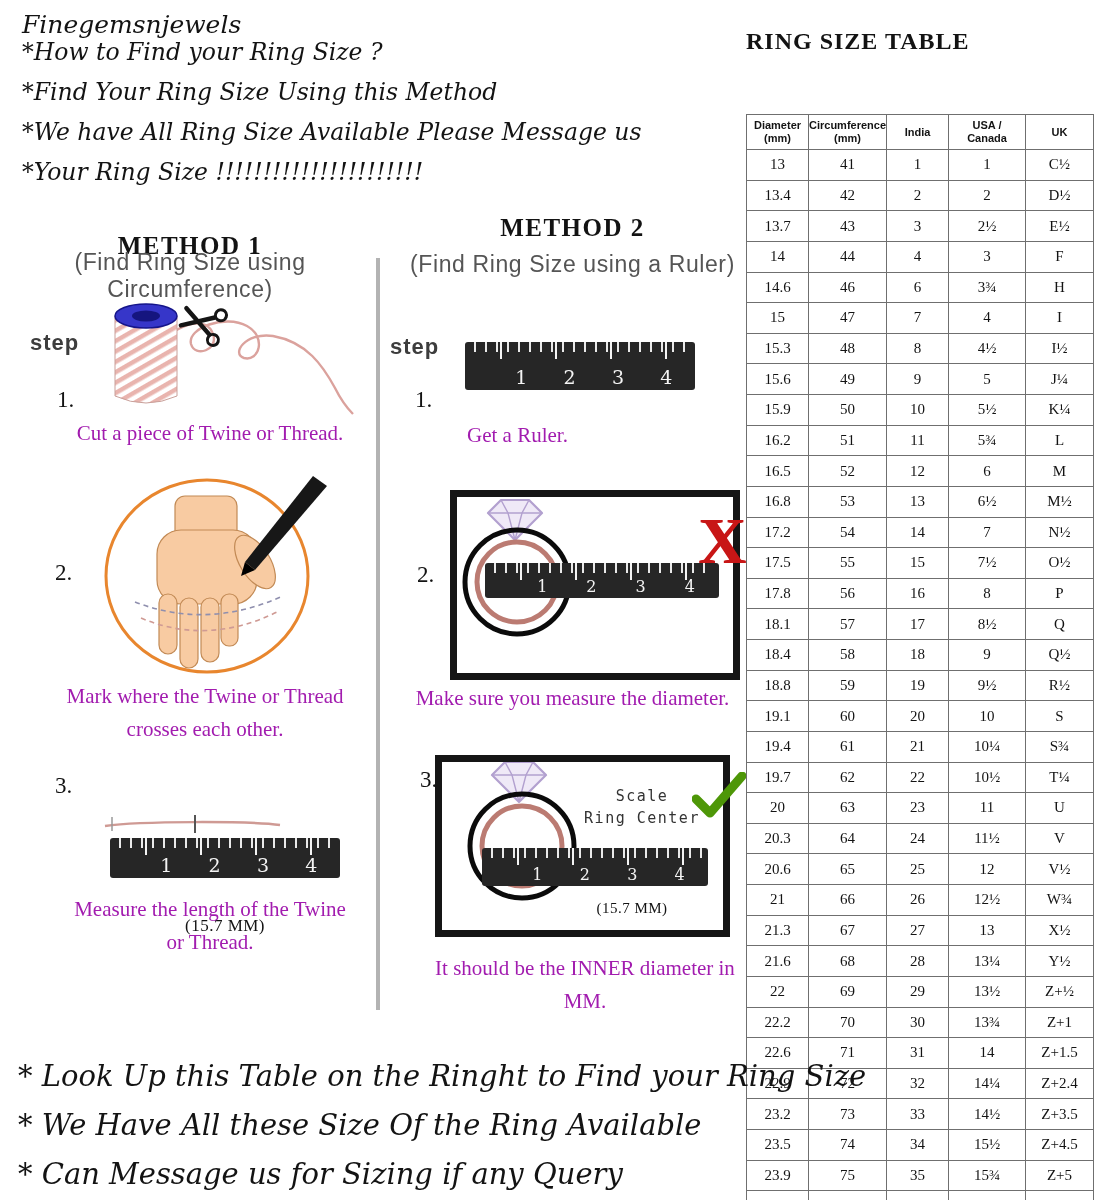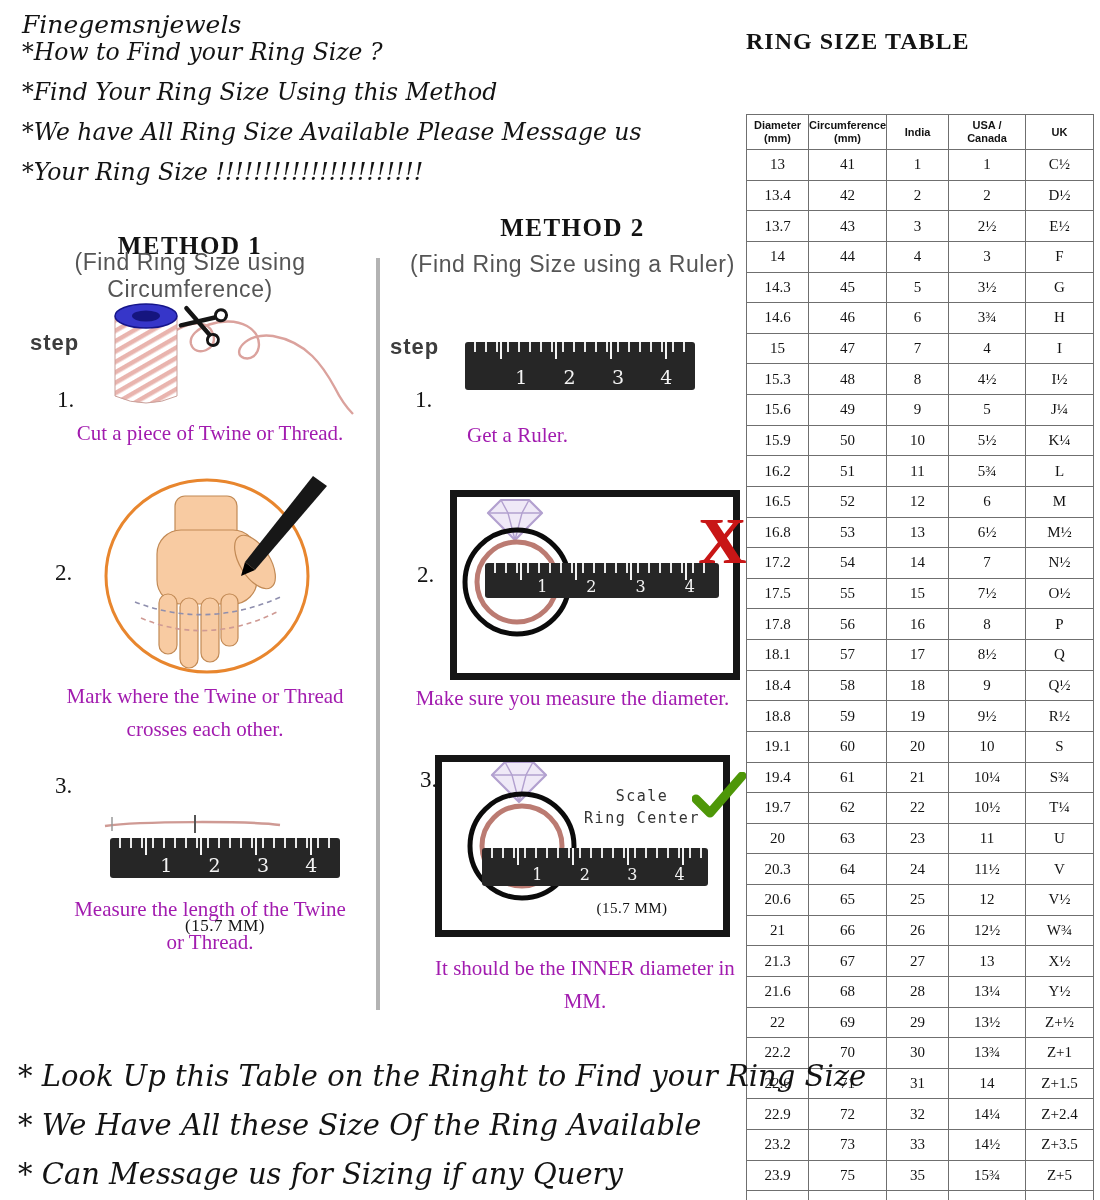--- a/index.html
+++ b/index.html
@@ -276,27 +276,20 @@
               <td>E½</td>
             </tr>
             <tr>
               <td>14</td>
               <td>44</td>
               <td>4</td>
               <td>3</td>
               <td>F</td>
             </tr>
             <tr>
-              <td>14.3</td>
-              <td>45</td>
-              <td>5</td>
-              <td>3½</td>
-              <td>G</td>
-            </tr>
-            <tr>
               <td>14.6</td>
               <td>46</td>
               <td>6</td>
               <td>3¾</td>
               <td>H</td>
             </tr>
             <tr>
               <td>15</td>
               <td>47</td>
               <td>7</td>
@@ -479,20 +472,27 @@
               <td>Z+2.4</td>
             </tr>
             <tr>
               <td>23.2</td>
               <td>73</td>
               <td>33</td>
               <td>14½</td>
               <td>Z+3.5</td>
             </tr>
             <tr>
+              <td>23.5</td>
+              <td>74</td>
+              <td>34</td>
+              <td>15½</td>
+              <td>Z+4.5</td>
+            </tr>
+            <tr>
               <td>23.9</td>
               <td>75</td>
               <td>35</td>
               <td>15¾</td>
               <td>Z+5</td>
             </tr>
             <tr>
               <td>24.2</td>
               <td>76</td>
               <td>36</td>

